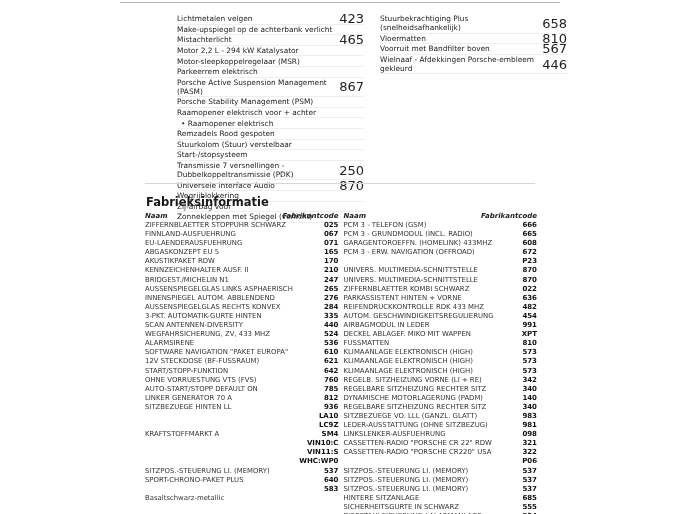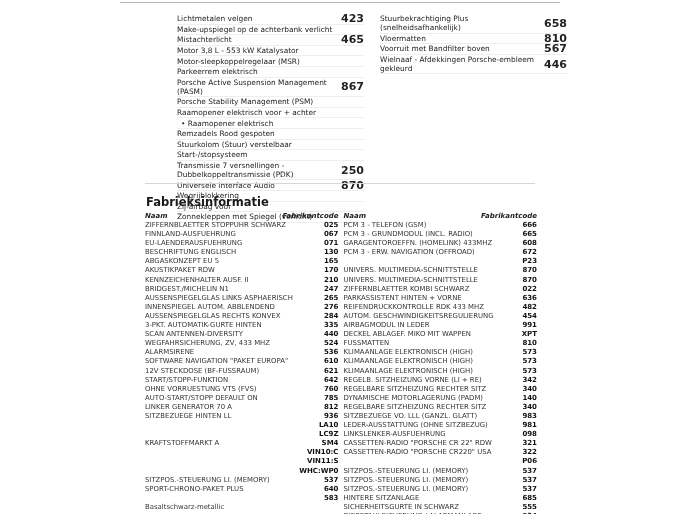--- a/index.html
+++ b/index.html
@@ -4,21 +4,21 @@
 <style>
   html, body { margin:0; padding:0; background:#ffffff; }
   body { width:685px; height:514px; overflow:hidden; position:relative;
          font-family:"DejaVu Sans", sans-serif; color:#222; }
   .topline { position:absolute; left:120px; top:2px; width:440px; height:1px; background:#b8b8b8; }
   .options { position:absolute; left:145px; top:14px; width:390px; display:flex; gap:16px;margin-left:32px; }
   .opt-col { width:191px; }
   .opt-row { display:flex; justify-content:space-between; align-items:center;
              font-size:7.4px; line-height:9px; border-bottom:1px solid #eeeeee; padding:0.3px 0; }
   .opt-row .nm { flex:1; padding-right:6px; }
-  .opt-row .cd { font-weight:bold; font-size:11px; }
+  .opt-row .cd { font-weight:normal; font-size:13px; }
   .opt-row.sub .nm { padding-left:4px; }
   .divider { position:absolute; left:145px; top:183px; width:390px; height:1px; background:#d6d6d6; }
   .section-title { position:absolute; left:146px; top:195px; font-size:11.5px; font-weight:bold; color:#1a1a1a; }
   .fab { position:absolute; left:145px; top:212px; width:392px; display:flex; gap:5px; }
   .fab-col { width:194px; }
   .fab-head { display:flex; justify-content:space-between; font-size:7px; font-weight:bold; line-height:9px;font-style:italic; }
   .fab-row { display:flex; justify-content:space-between; font-size:6.9px; line-height:9.1px; color:#333; }
   .fab-row .cd { font-weight:bold; font-size:7px; color:#111; }
 </style>
 </head>
@@ -34,21 +34,21 @@
       </div>
       <div class="opt-row">
         <span class="nm">Make-upspiegel op de achterbank verlicht</span>
         <span class="cd"></span>
       </div>
       <div class="opt-row">
         <span class="nm">Mistachterlicht</span>
         <span class="cd">465</span>
       </div>
       <div class="opt-row">
-        <span class="nm">Motor 3,8 L - 553 kW Katalysator</span>
+        <span class="nm">Motor 2,2 L - 294 kW Katalysator</span>
         <span class="cd"></span>
       </div>
       <div class="opt-row">
         <span class="nm">Motor-sleepkoppelregelaar (MSR)</span>
         <span class="cd"></span>
       </div>
       <div class="opt-row">
         <span class="nm">Parkeerrem elektrisch</span>
         <span class="cd"></span>
       </div>
@@ -137,24 +137,20 @@
       </div>
       <div class="fab-row">
         <span class="nm">FINNLAND-AUSFUEHRUNG</span>
         <span class="cd">067</span>
       </div>
       <div class="fab-row">
         <span class="nm">EU-LAENDERAUSFUEHRUNG</span>
         <span class="cd">071</span>
       </div>
       <div class="fab-row">
-        <span class="nm">BESCHRIFTUNG ENGLISCH</span>
-        <span class="cd">130</span>
-      </div>
-      <div class="fab-row">
         <span class="nm">ABGASKONZEPT EU 5</span>
         <span class="cd">165</span>
       </div>
       <div class="fab-row">
         <span class="nm">AKUSTIKPAKET RDW</span>
         <span class="cd">170</span>
       </div>
       <div class="fab-row">
         <span class="nm">KENNZEICHENHALTER AUSF. II</span>
         <span class="cd">210</span>

